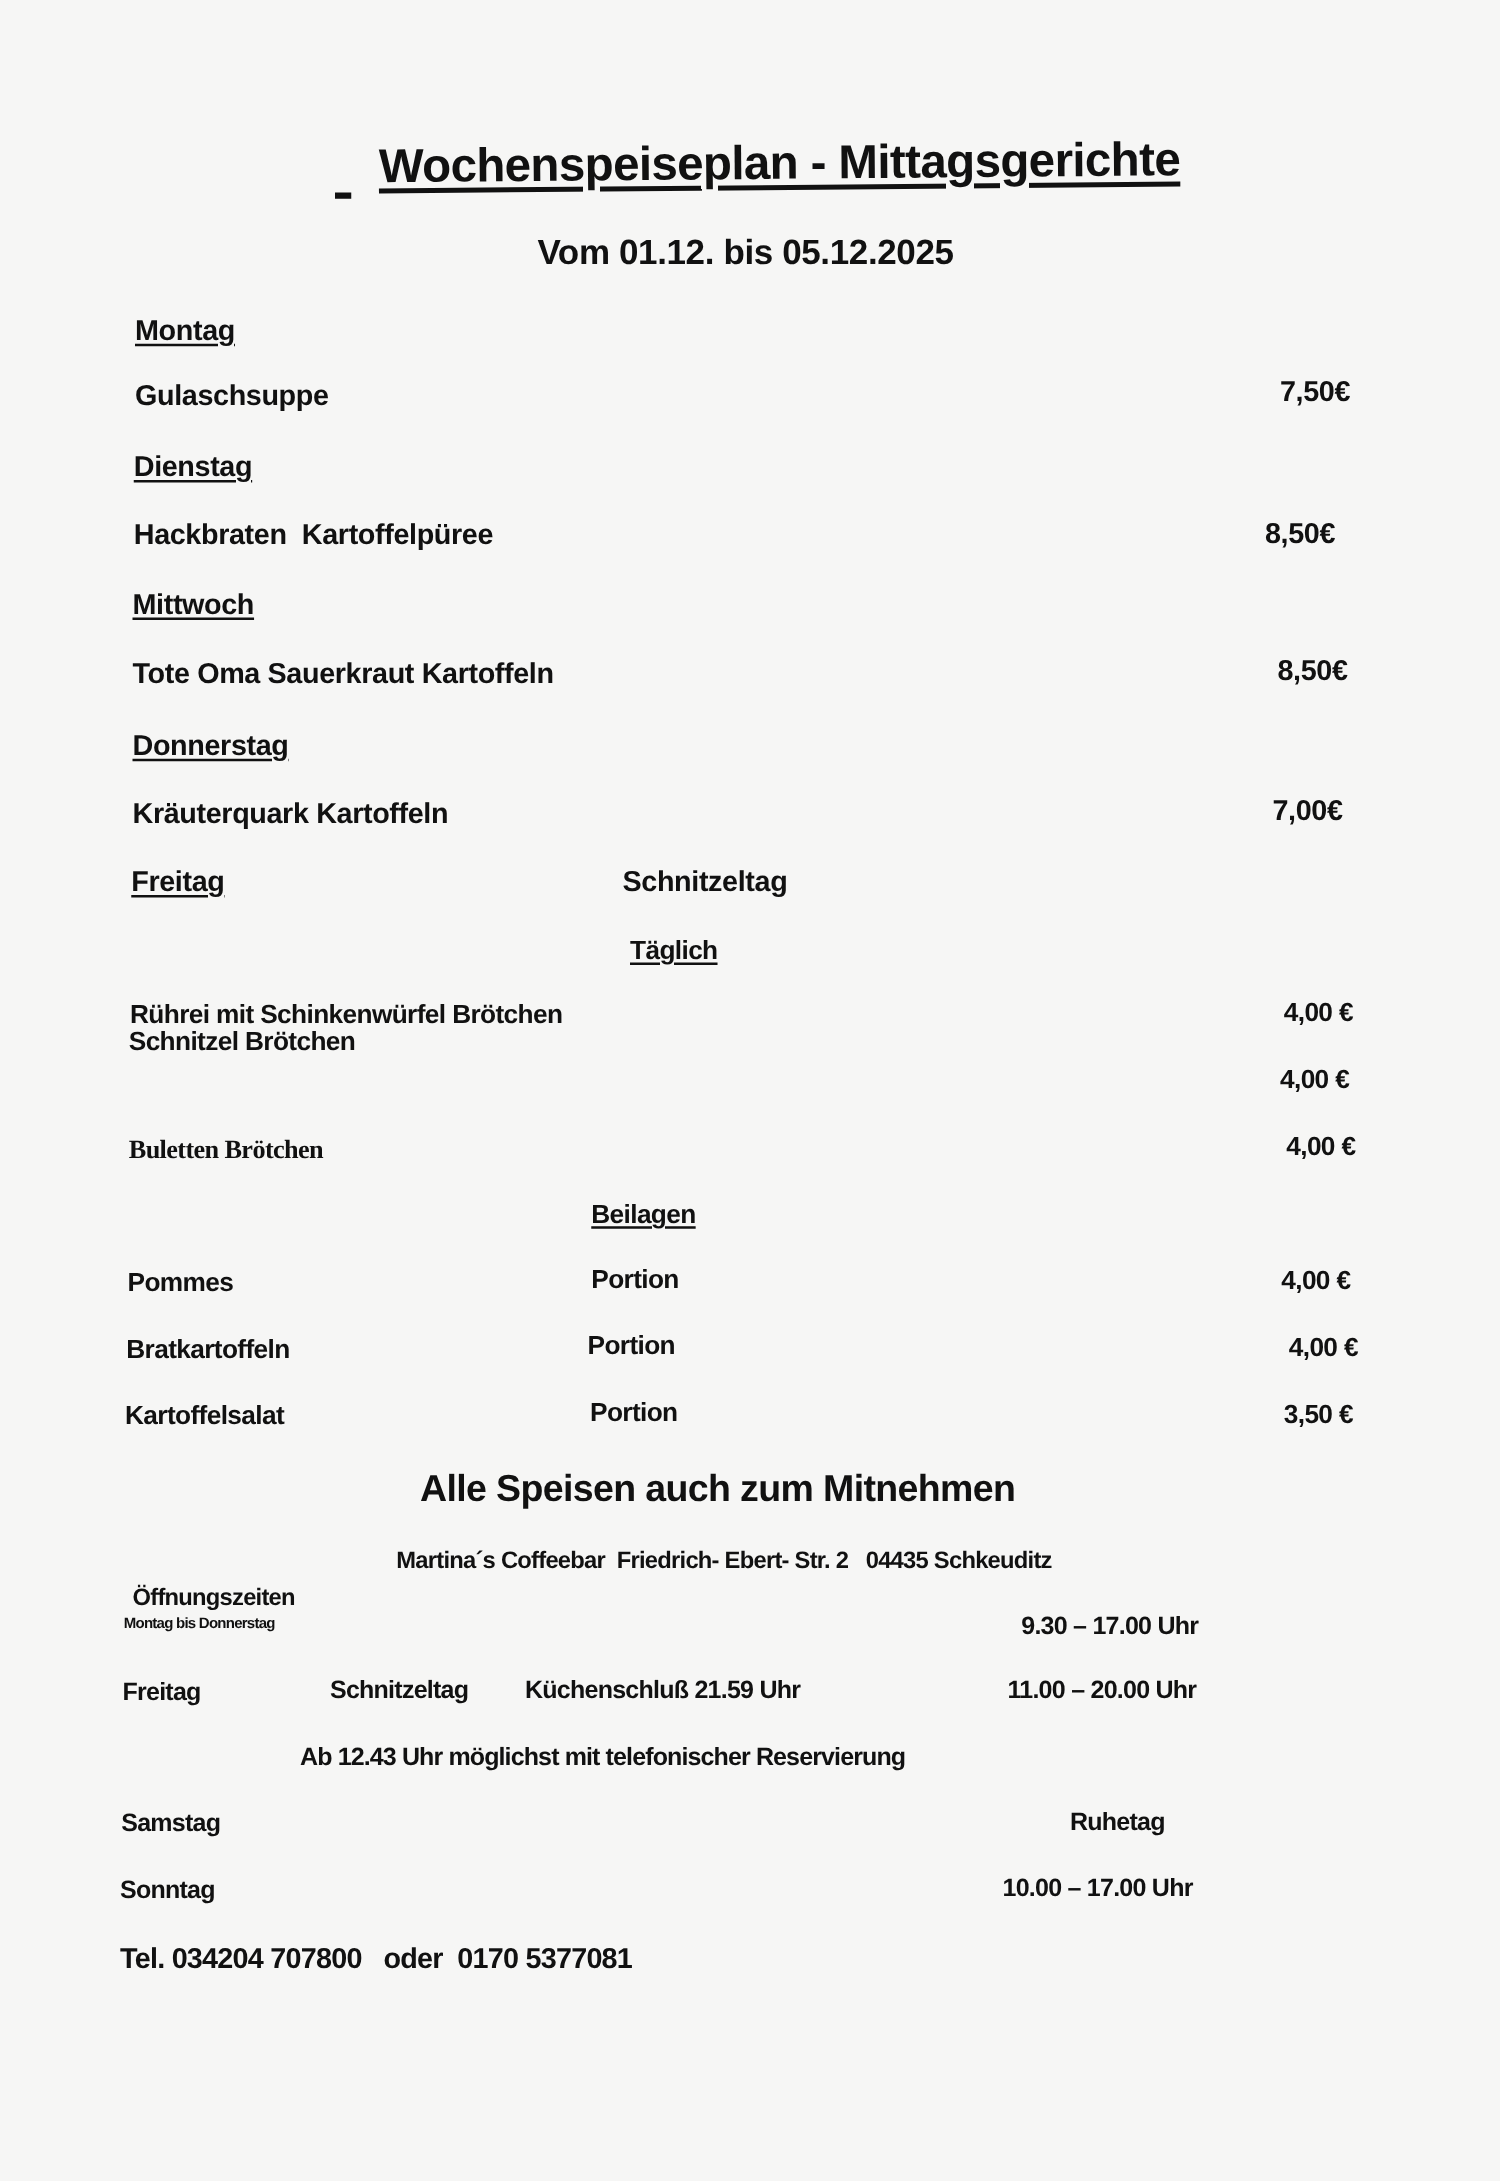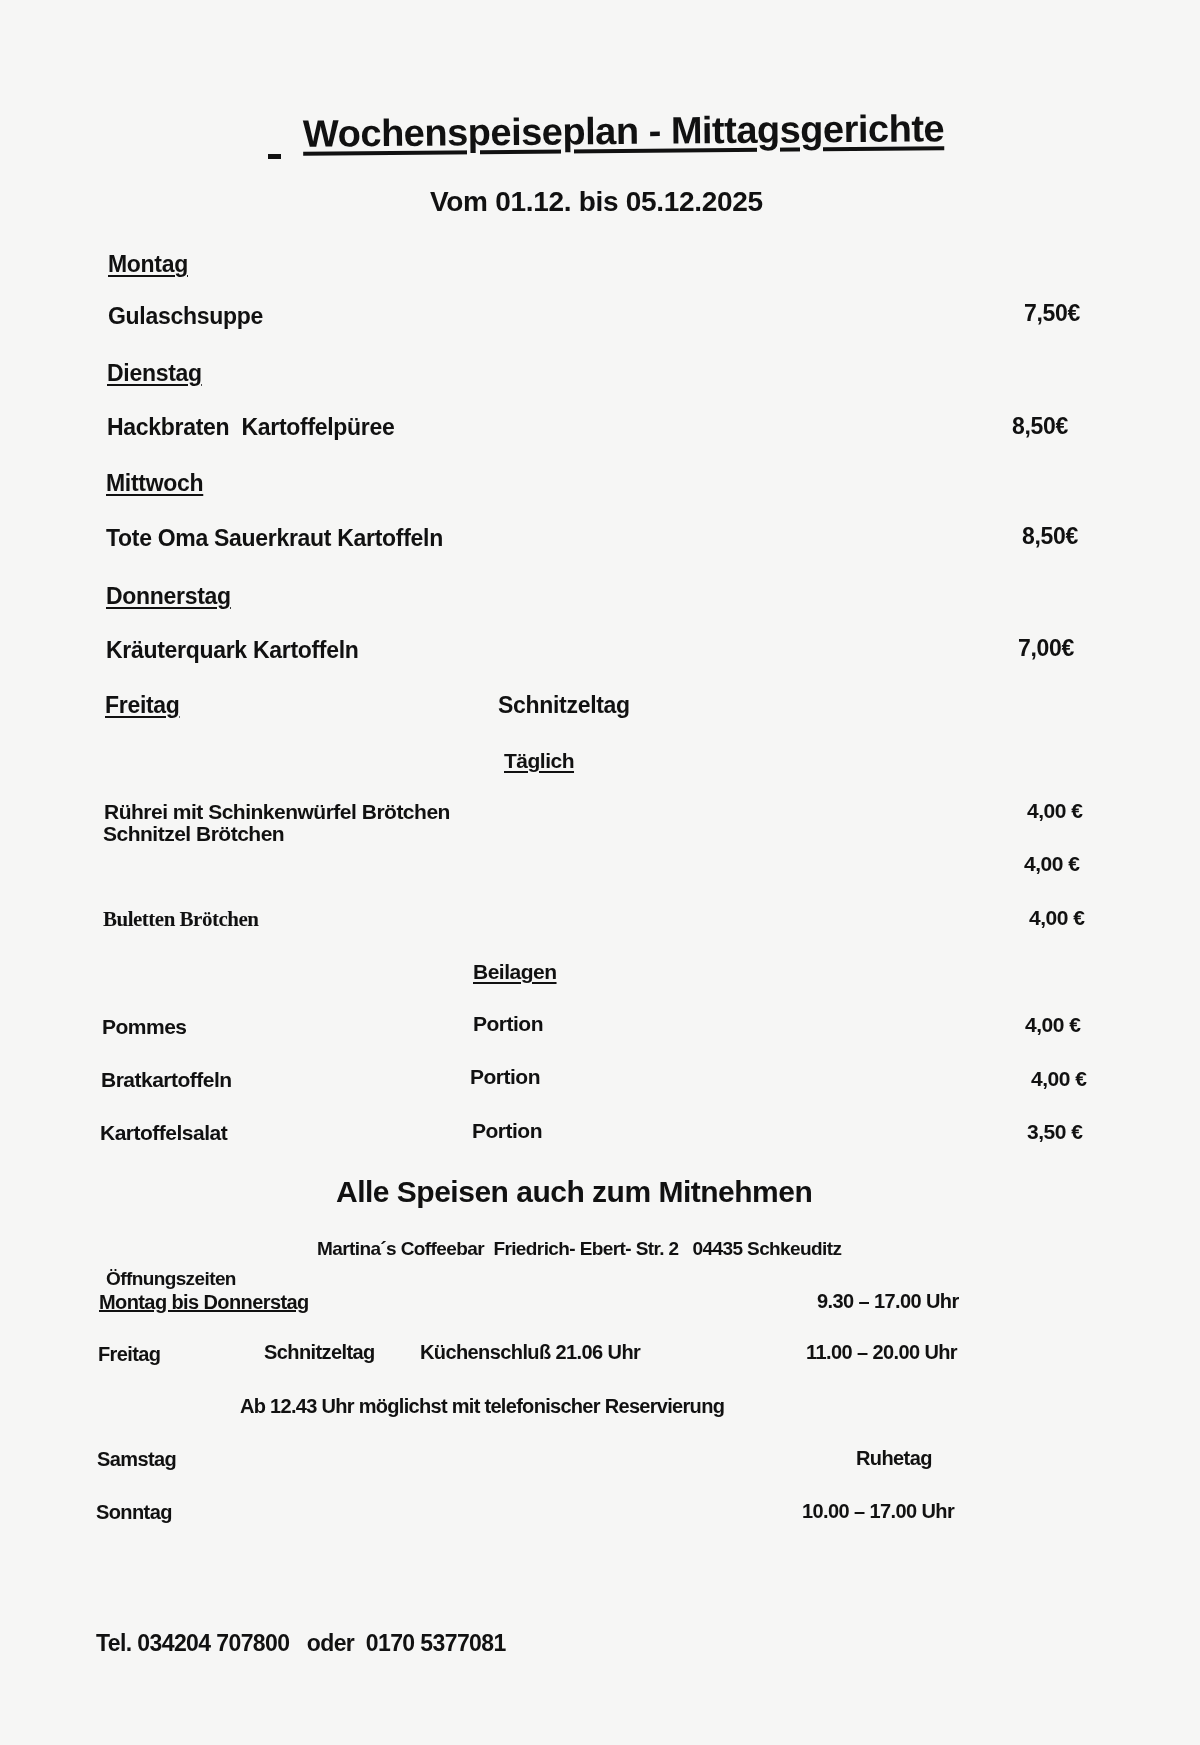--- a/index.html
+++ b/index.html
@@ -57,29 +57,29 @@
 <div class="abs s" style="left:1031px;top:1067px;">4,00 €</div>
 <div class="abs s" style="left:100px;top:1121px;">Kartoffelsalat</div>
 <div class="abs s" style="left:472px;top:1119px;">Portion</div>
 <div class="abs s" style="left:1027px;top:1120px;">3,50 €</div>
 
 <div id="takeaway" class="abs">Alle Speisen auch zum Mitnehmen</div>
 
 <div class="abs" style="left:106px;top:1240px;font-size:19px;letter-spacing:-0.6px;margin-top:28px;">Öffnungszeiten</div>
 <div class="abs" style="left:317px;top:1238px;font-size:19px;letter-spacing:-0.6px;white-space:pre;">Martina´s Coffeebar  Friedrich- Ebert- Str. 2   04435 Schkeuditz</div>
 
-<div class="abs" style="left:99px;top:1291px;font-size:20px;letter-spacing:-0.6px;text-decoration:underline;">Montag bis Donnerstag</div>
+<div class="abs" style="left:99px;top:1291px;font-size:12px;letter-spacing:-0.6px;">Montag bis Donnerstag</div>
 <div class="abs" style="left:817px;top:1290px;font-size:20px;letter-spacing:-0.6px;">9.30 – 17.00 Uhr</div>
 
 <div class="abs" style="left:98px;top:1343px;font-size:20px;letter-spacing:-0.6px;">Freitag</div>
 <div class="abs" style="left:264px;top:1341px;font-size:20px;letter-spacing:-0.6px;">Schnitzeltag</div>
-<div class="abs" style="left:420px;top:1341px;font-size:20px;letter-spacing:-0.6px;">Küchenschluß 21.06 Uhr</div>
+<div class="abs" style="left:420px;top:1341px;font-size:20px;letter-spacing:-0.6px;">Küchenschluß 21.59 Uhr</div>
 <div class="abs" style="left:806px;top:1341px;font-size:20px;letter-spacing:-0.6px;">11.00 – 20.00 Uhr</div>
 
 <div class="abs" style="left:240px;top:1395px;font-size:20px;letter-spacing:-0.7px;">Ab 12.43 Uhr möglichst mit telefonischer Reservierung</div>
 
 <div class="abs" style="left:97px;top:1448px;font-size:20px;letter-spacing:-0.6px;">Samstag</div>
 <div class="abs" style="left:856px;top:1447px;font-size:20px;letter-spacing:-0.6px;">Ruhetag</div>
 
 <div class="abs" style="left:96px;top:1501px;font-size:20px;letter-spacing:-0.6px;">Sonntag</div>
 <div class="abs" style="left:802px;top:1500px;font-size:20px;letter-spacing:-0.6px;">10.00 – 17.00 Uhr</div>
 
-<div class="abs" style="left:96px;top:1630px;font-size:23px;letter-spacing:-0.6px;white-space:pre;">Tel. 034204 707800   oder  0170 5377081</div>
+<div class="abs" style="left:96px;top:1553px;font-size:23px;letter-spacing:-0.6px;white-space:pre;">Tel. 034204 707800   oder  0170 5377081</div>
 
 </body></html>

